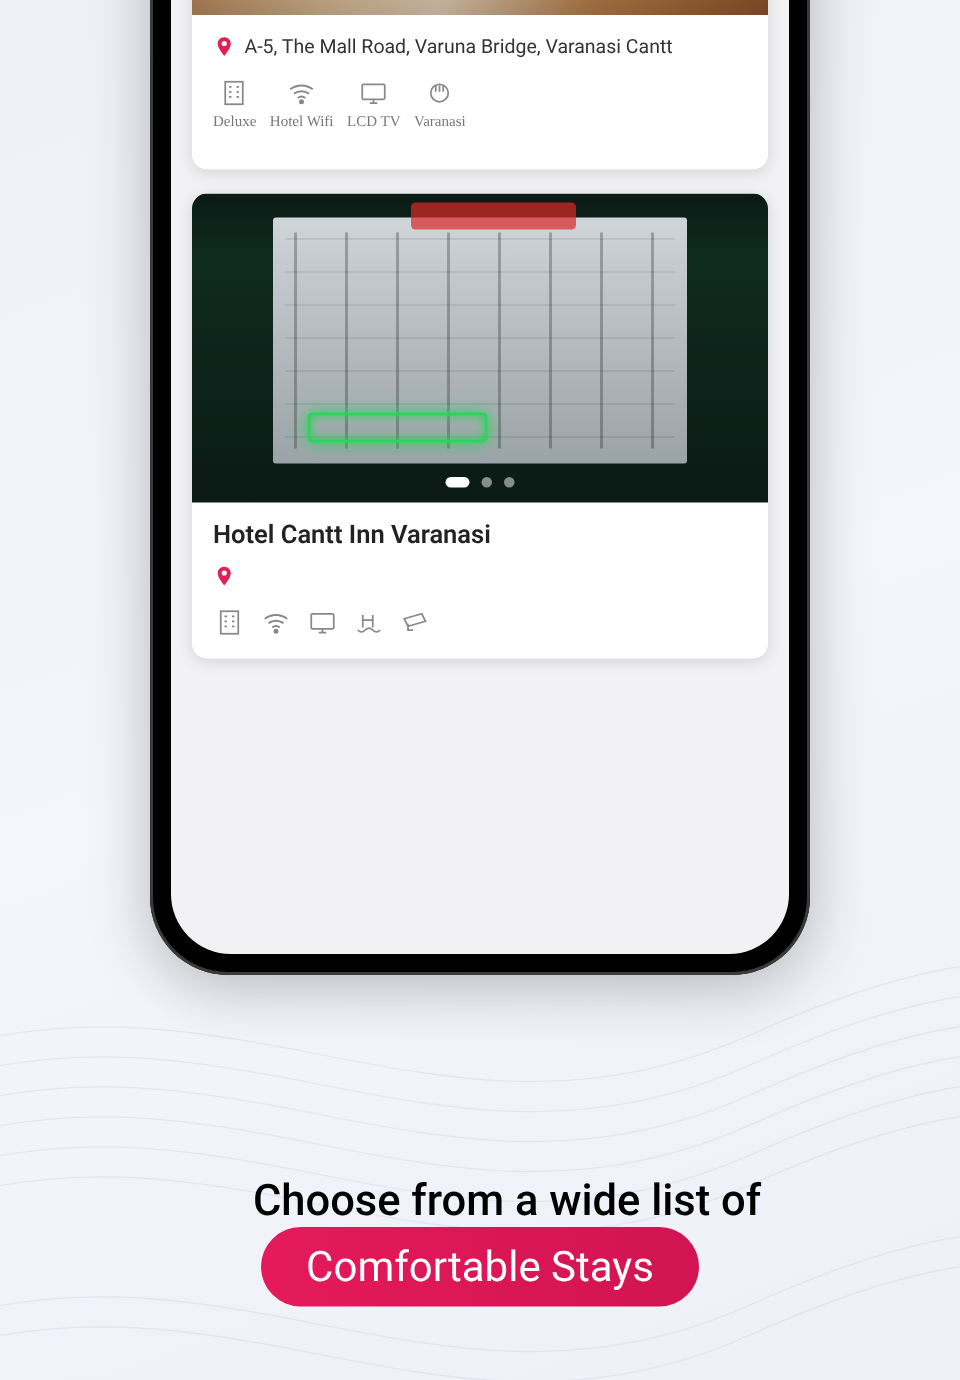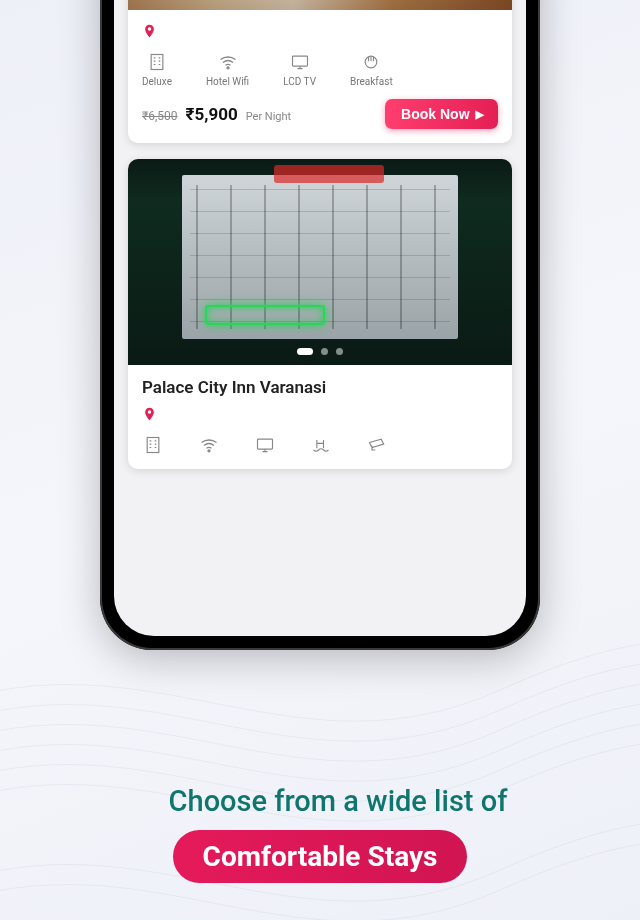--- a/index.html
+++ b/index.html
@@ -92,21 +92,21 @@
   }
   .dot { width: 7px; height: 7px; border-radius: 50%; background: rgba(255,255,255,0.5); }
   .dot.active { background: #fff; width: 16px; border-radius: 4px; }
 
   .card-body { padding: 12px 14px 14px; }
   .hotel-name { font-size: 17px; font-weight: 600; color: #222; margin-bottom: 8px; }
   .addr-row { display: flex; align-items: center; gap: 6px; font-size: 13px; color: #333; margin-bottom: 12px; }
   .pin { width: 15px; height: 18px; flex: none; }
   .pin svg { display:block; }
 
-  .amen-row { display: flex; gap: 34px; margin-bottom: 12px; }
+  .amen-row { display: flex; gap: 9px; margin-bottom: 12px; font-family: Liberation Serif, serif; }
   .amen { display: flex; flex-direction: column; align-items: center; gap: 4px; }
   .amen .ico { width: 22px; height: 20px; color: #777; display:flex; align-items:center; justify-content:center;}
   .amen .lbl { font-size: 10px; color: #777; }
 
   .price-row { display: flex; align-items: center; justify-content: space-between; }
   .price-left { display: flex; align-items: baseline; gap: 8px; }
   .old { font-size: 12px; color: #888; text-decoration: line-through; }
   .new { font-size: 17px; font-weight: 700; color: #111; }
   .pn  { font-size: 11px; color: #888; }
   .book-btn {
@@ -127,28 +127,28 @@
     padding-top: 14px;
   }
 
   
   .tagline {
     position: absolute;
     left: 0; right: 0;
     top: 784px;
     text-align: center;
   }
-  .tag1 { font-size: 29px; color: #0f766e; font-weight: 500; padding-left: 36px; }
+  .tag1 { font-size: 29px; color: #000000; font-weight: 500; padding-left: 36px; }
   .pill {
     display: inline-block;
-    margin-top: 12px;
+    margin-top: 0;
     background: linear-gradient(90deg, #e51a5b, #d11452);
     color: #fff;
     font-size: 28px;
-    font-weight: 700;
+    font-weight: 400;
     padding: 10px 30px;
     border-radius: 36px;
   }
 </style>
 </head>
 <body>
 
 <div class="waves">
   <svg viewBox="0 0 640 920" preserveAspectRatio="none">
     <g stroke="#b8bfd4" stroke-width="0.8" fill="none" opacity="0.6">
@@ -175,20 +175,21 @@
             
             
           </div>
           <div class="card-body">
             <div class="addr-row">
               <span class="pin">
                 <svg viewBox="0 0 24 24" width="15" height="18">
                     <path fill="#e41f55" d="M12 2C8 2 5 5 5 9c0 5 7 13 7 13s7-8 7-13c0-4-3-7-7-7zm0 9.5A2.5 2.5 0 1 1 12 6a2.5 2.5 0 0 1 0 5.5z"></path>
                   </svg>
               </span>
+              <span>A-5, The Mall Road, Varuna Bridge, Varanasi Cantt</span>
             </div>
 
             <div class="amen-row">
               <div class="amen">
                 <span class="ico">
                   <svg viewBox="0 0 24 24" width="20" height="20" fill="none" stroke="#888" stroke-width="1.4">
                       <rect x="5" y="3" width="14" height="18"></rect>
                       <path d="M8 7h2M8 11h2M8 15h2M14 7h2M14 11h2M14 15h2"></path>
                     </svg>
                 </span>
@@ -212,51 +213,40 @@
                 </span>
                 <span class="lbl">LCD TV</span>
               </div>
               <div class="amen">
                 <span class="ico">
                   <svg viewBox="0 0 24 24" width="20" height="20" fill="none" stroke="#888" stroke-width="1.4">
                       <circle cx="12" cy="12" r="7"></circle>
                       <path d="M9 6v5M12 6v5M15 6v5"></path>
                     </svg>
                 </span>
-                <span class="lbl">Breakfast</span>
+                <span class="lbl">Varanasi</span>
               </div>
             </div>
 
-            <div class="price-row">
-              <div class="price-left">
-                <span class="old">₹6,500</span>
-                <span class="new">₹5,900</span>
-                <span class="pn">Per Night</span>
-              </div>
-              <button class="book-btn">
-                <span>Book Now</span>
-                <span class="chev">▶</span>
-              </button>
-            </div>
           </div>
         </div>
 
         <div class="card">
           <div class="hero building">
             <div class="bld"></div>
             <div class="neon2"></div>
             <div class="neon"></div>
             <div class="dots">
               <span class="dot active"></span>
               <span class="dot"></span>
               <span class="dot"></span>
             </div>
           </div>
           <div class="card-body">
-            <div class="hotel-name">Palace City Inn Varanasi</div>
+            <div class="hotel-name">Hotel Cantt Inn Varanasi</div>
             <div class="addr-row">
               <span class="pin">
                 <svg viewBox="0 0 24 24" width="15" height="18">
                     <path fill="#e41f55" d="M12 2C8 2 5 5 5 9c0 5 7 13 7 13s7-8 7-13c0-4-3-7-7-7zm0 9.5A2.5 2.5 0 1 1 12 6a2.5 2.5 0 0 1 0 5.5z"></path>
                   </svg>
               </span>
             </div>
             <div class="amen-row partial">
               <div class="amen">
                   <span class="ico">

